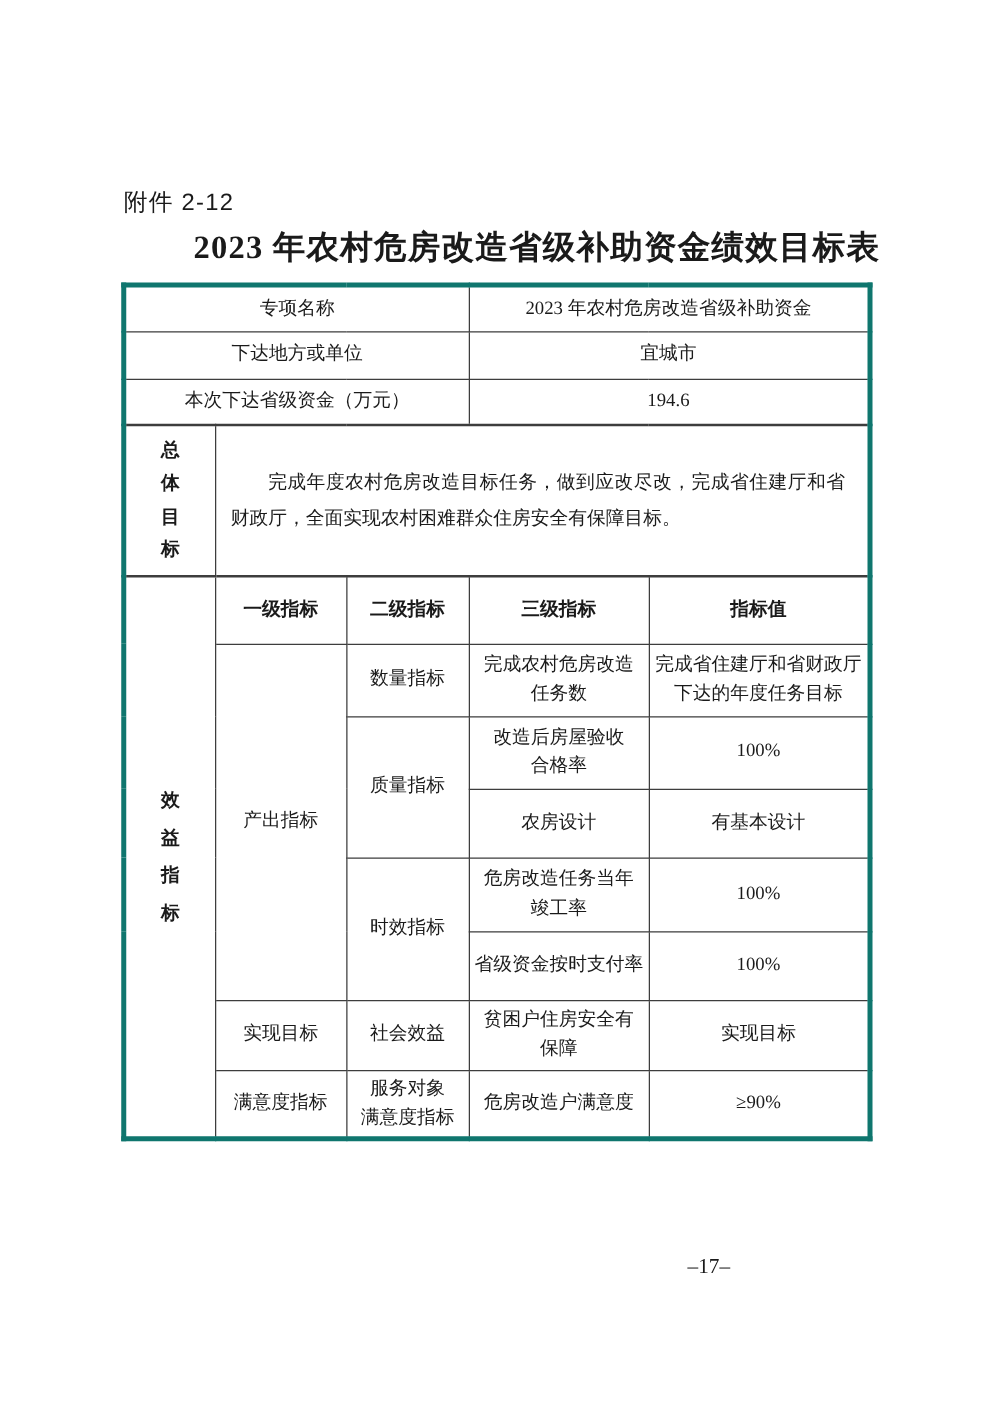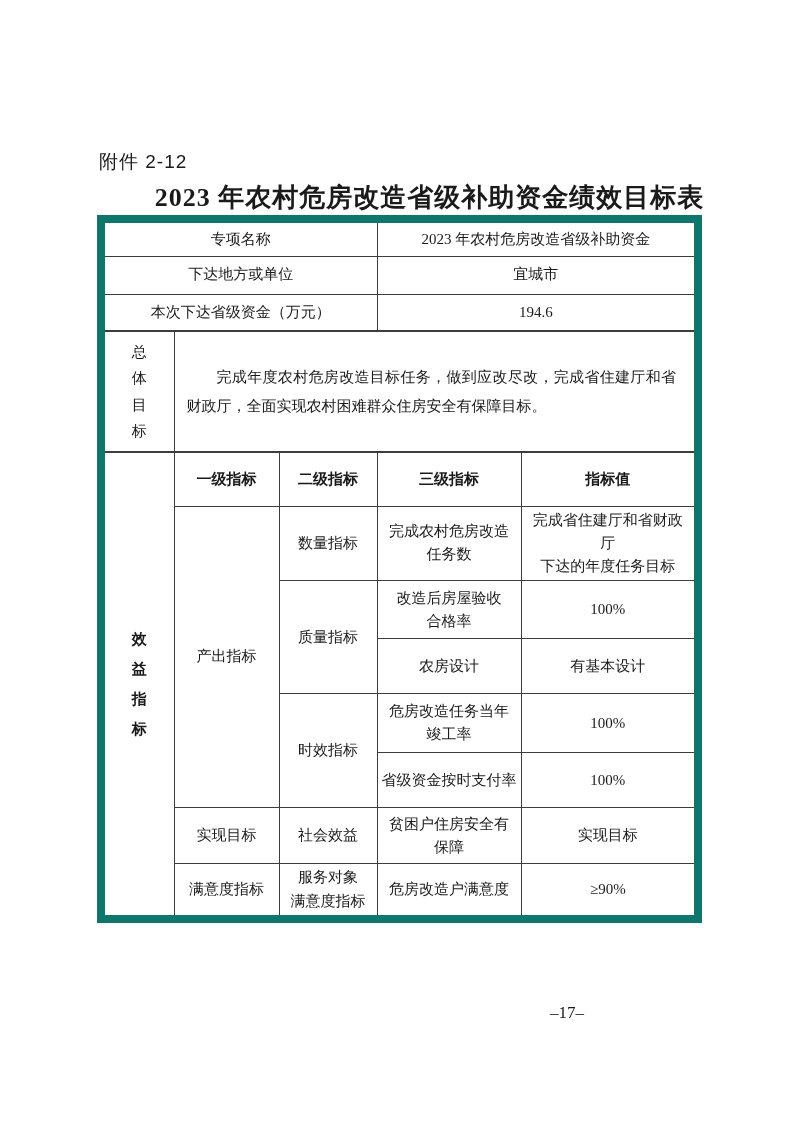--- a/index.html
+++ b/index.html
@@ -18,45 +18,46 @@
     font-family: "Liberation Sans", "DejaVu Sans", sans-serif;
     letter-spacing: 1px;
   }
   .doc-title {
     position: absolute; left: 0; top: 180px; width: 100%;
     text-align: center;
     font-size: 26px; font-weight: bold;
     letter-spacing: 1px;
   }
   table.doc-table {
-    position: absolute; left: 97px; top: 215px;
+    position: absolute; left: 97px; top: 226px;
     width: 597px;
     border-collapse: collapse;
     table-layout: fixed;
-    border: 8px solid #0f766e;
+    border: 4px solid #0f766e;
   }
   .doc-table td {
     border: 1px solid #3d3d3d;
     text-align: center;
     vertical-align: middle;
     font-size: 15px;
     line-height: 1.55;
     padding: 2px 4px;
     overflow: hidden;
   }
   .doc-table tr.sep td { border-bottom-width: 2px; }
   .bold { font-weight: bold; }
   .pl { white-space: pre-line; }
   
   .vtext {
     width: 1em;
     margin: 0 auto;
     word-break: break-all;
     line-height: 1.75;
     text-align: center;
+    font-weight: bold;
   }
   .vtext.wide { line-height: 2.0; }
   .goal-text {
     text-align: justify;
     text-indent: 2em;
     font-size: 15px;
     line-height: 29px;
     margin: 0;
     padding: 0 14px 0 8px;
   }

